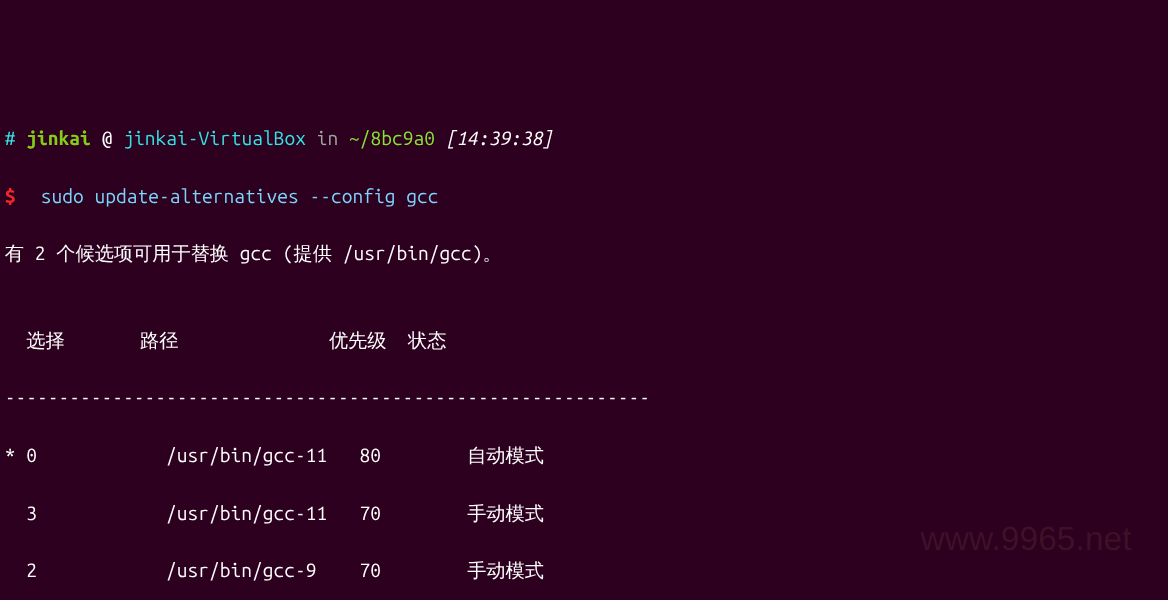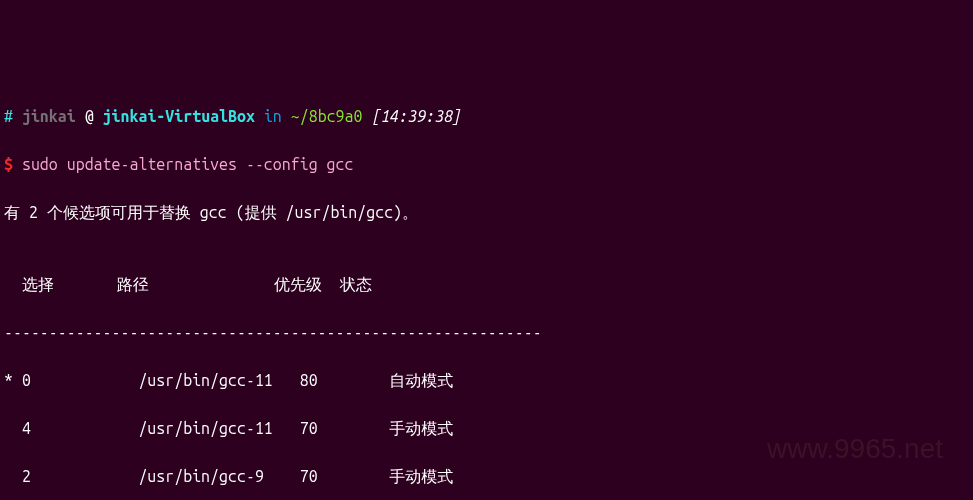--- a/index.html
+++ b/index.html
@@ -19,47 +19,48 @@
       width: 973px;
       height: 500px;
     }
     .line {
       display: block;
     }
     .hash {
       color: #34e2e2;
     }
     .user {
-      color: #737373;
+      color: #84cc16;
       font-weight: bold;
     }
     .at {
       color: #ffffff;
     }
     .host {
       color: #34e2e2;
-      font-weight: bold;
+      font-weight: normal;
     }
     .in {
-      color: #0ea5e9;
+      color: #a3a3a3;
     }
     .path {
       color: #8ae234;
       font-weight: normal;
     }
     .time {
       color: #ffffff;
       font-style: italic;
     }
     .dollar {
       color: #ef2929;
       font-weight: bold;
     }
     .cmd {
-      color: #f9a8d4;
+      color: #7dd3fc;
+      margin-left: 12px;
     }
     .text {
       color: #ffffff;
     }
     .watermark {
       position: absolute;
       right: 30px;
       bottom: 30px;
       color: rgba(180, 100, 100, 0.15);
       font-size: 28px;
@@ -72,21 +73,21 @@
 
 
 
 <div class="line"><span class="hash">#</span> <span class="user">jinkai</span> <span class="at">@</span> <span class="host">jinkai-VirtualBox</span> <span class="in">in</span> <span class="path">~/8bc9a0</span> <span class="time">[14:39:38]</span></div>
 <div class="line"><span class="dollar">$</span> <span class="cmd">sudo update-alternatives --config gcc</span></div>
 <div class="line text">有 2 个候选项可用于替换 gcc (提供 /usr/bin/gcc)。</div>
 <div class="line text"></div>
 <div class="line text">  选择       路径              优先级  状态</div>
 <div class="line text">------------------------------------------------------------</div>
 <div class="line text">* 0            /usr/bin/gcc-11   80        自动模式</div>
-<div class="line text">  4            /usr/bin/gcc-11   70        手动模式</div>
+<div class="line text">  3            /usr/bin/gcc-11   70        手动模式</div>
 <div class="line text">  2            /usr/bin/gcc-9    70        手动模式</div>
 <div class="line text"></div>
 
 
 
 
 
 
 
 

